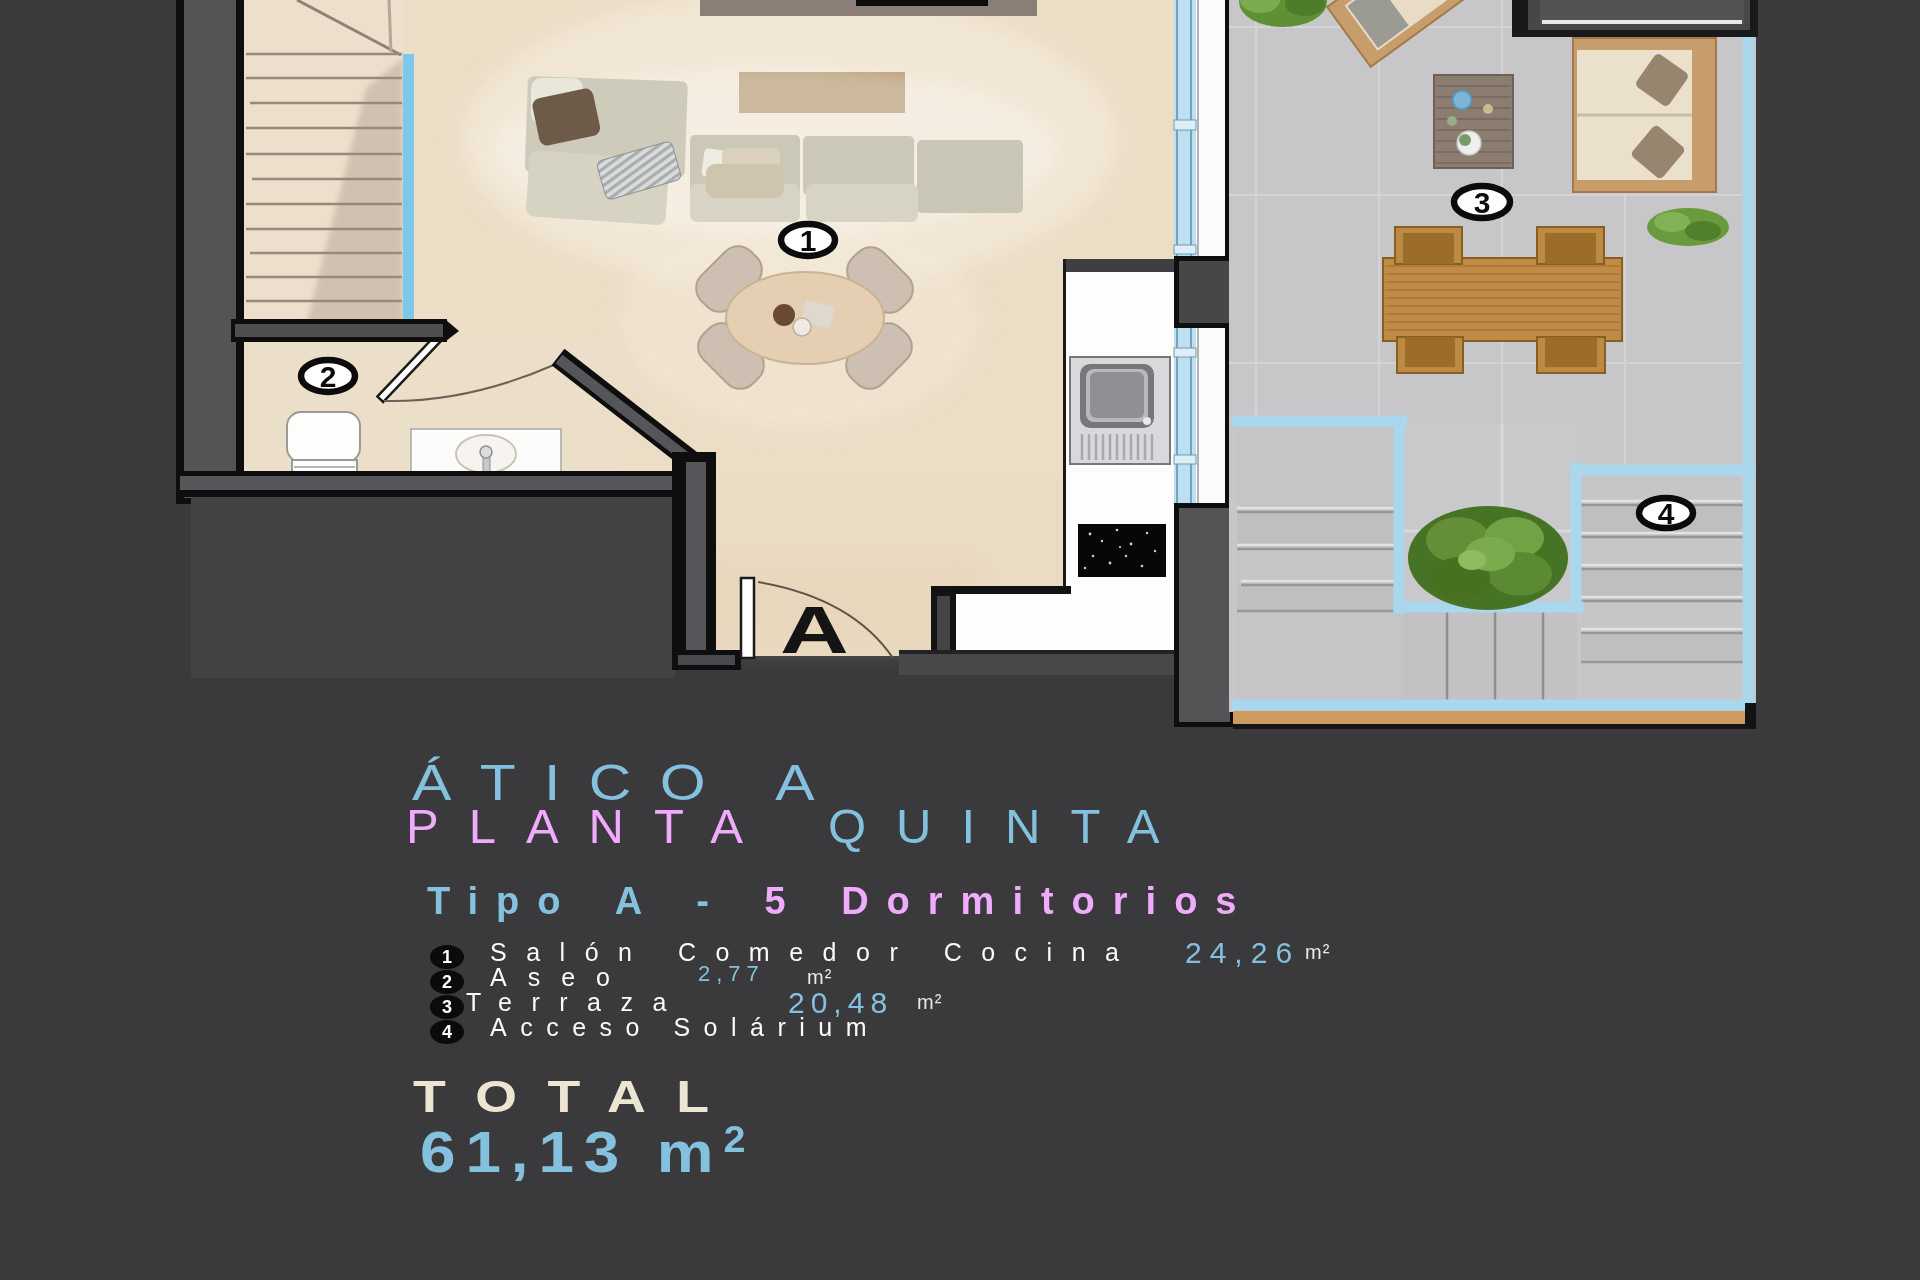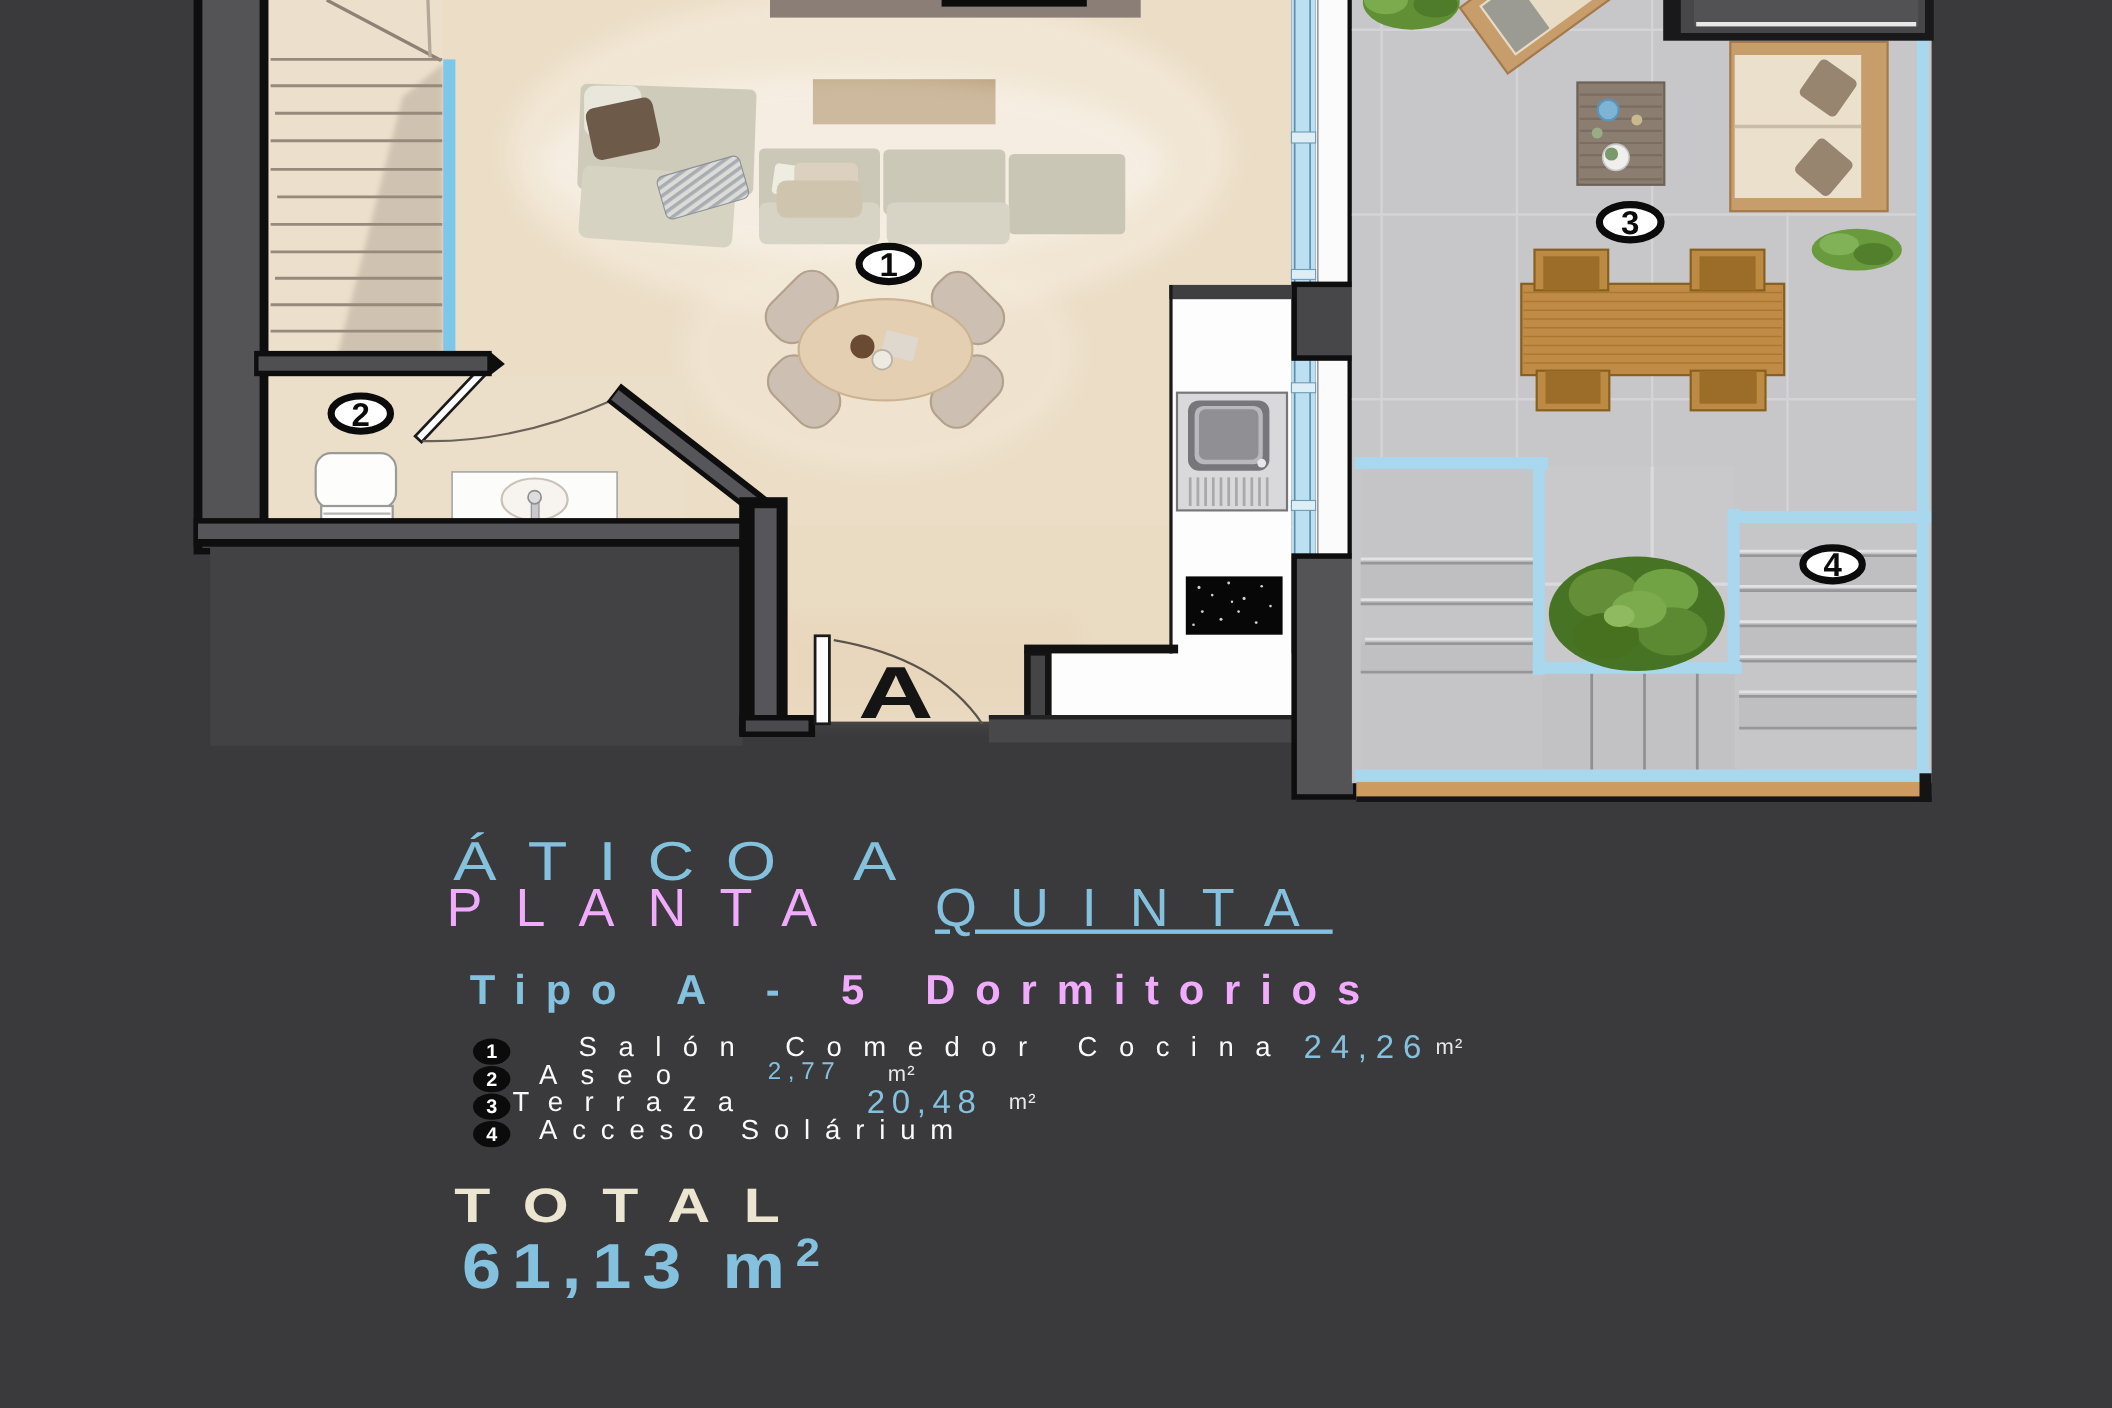--- a/index.html
+++ b/index.html
@@ -454,28 +454,28 @@
           <ellipse cx="1666" cy="513" rx="27" ry="15" fill="#ffffff" stroke="#0b0b0b" stroke-width="6.5"></ellipse>
      <text x="1666" y="524" fill="#0b0b0b">4</text>
         </g>
 </g>
 </svg>
 
 <div id="textblock">
 
   <div class="abs t-blue" style="left:412px;top:754px;font-size:50px;letter-spacing:24px;transform:scaleX(1.18);transform-origin:left top;">ÁTICO A</div>
 
-  <div class="abs" style="left:406px;top:798px;font-size:49px;letter-spacing:30px;"><span class="t-white">PLANTA</span><span class="t-blue" style="margin-left:77px;text-decoration:underline;">QUINTA</span></div>
+  <div class="abs" style="left:406px;top:798px;font-size:49px;letter-spacing:30px;"><span class="t-white">PLANTA</span><span class="t-blue" style="margin-left:55px;">QUINTA</span></div>
 
   <div class="abs" style="left:427px;top:880px;font-size:38px;font-weight:bold;letter-spacing:18px;word-spacing:9px;"><span class="t-blue">Tipo A - </span><span class="t-white">5 Dormitorios</span></div>
 
   <div id="legend" style="position:absolute;left:0;top:0;font-size:25px;letter-spacing:18px;color:#fafafa;white-space:nowrap;">
 
     <div class="abs" style="left:430px;top:940px;"><span class="bullet">1</span></div>
-    <div class="abs" style="left:490px;top:938px;letter-spacing:19.5px;margin-left:36px;">Salón Comedor Cocina</div>
+    <div class="abs" style="left:490px;top:938px;letter-spacing:19.5px;">Salón Comedor Cocina</div>
     <div class="abs t-blue" style="left:1185px;top:936px;font-size:30px;letter-spacing:8px;">24,26</div>
     <div class="abs" style="left:1305px;top:941px;font-size:20px;letter-spacing:1px;color:#e8e8e8;">m²</div>
 
     <div class="abs" style="left:430px;top:965px;"><span class="bullet">2</span></div>
     <div class="abs" style="left:490px;top:963px;letter-spacing:21px;">Aseo</div>
     <div class="abs t-blue" style="left:698px;top:961px;font-size:22px;letter-spacing:6px;">2,77</div>
     <div class="abs" style="left:807px;top:966px;font-size:20px;letter-spacing:1px;color:#e8e8e8;">m²</div>
 
     <div class="abs" style="left:430px;top:990px;"><span class="bullet">3</span></div>
     <div class="abs" style="left:466px;top:988px;letter-spacing:19.5px;">Terraza</div>

